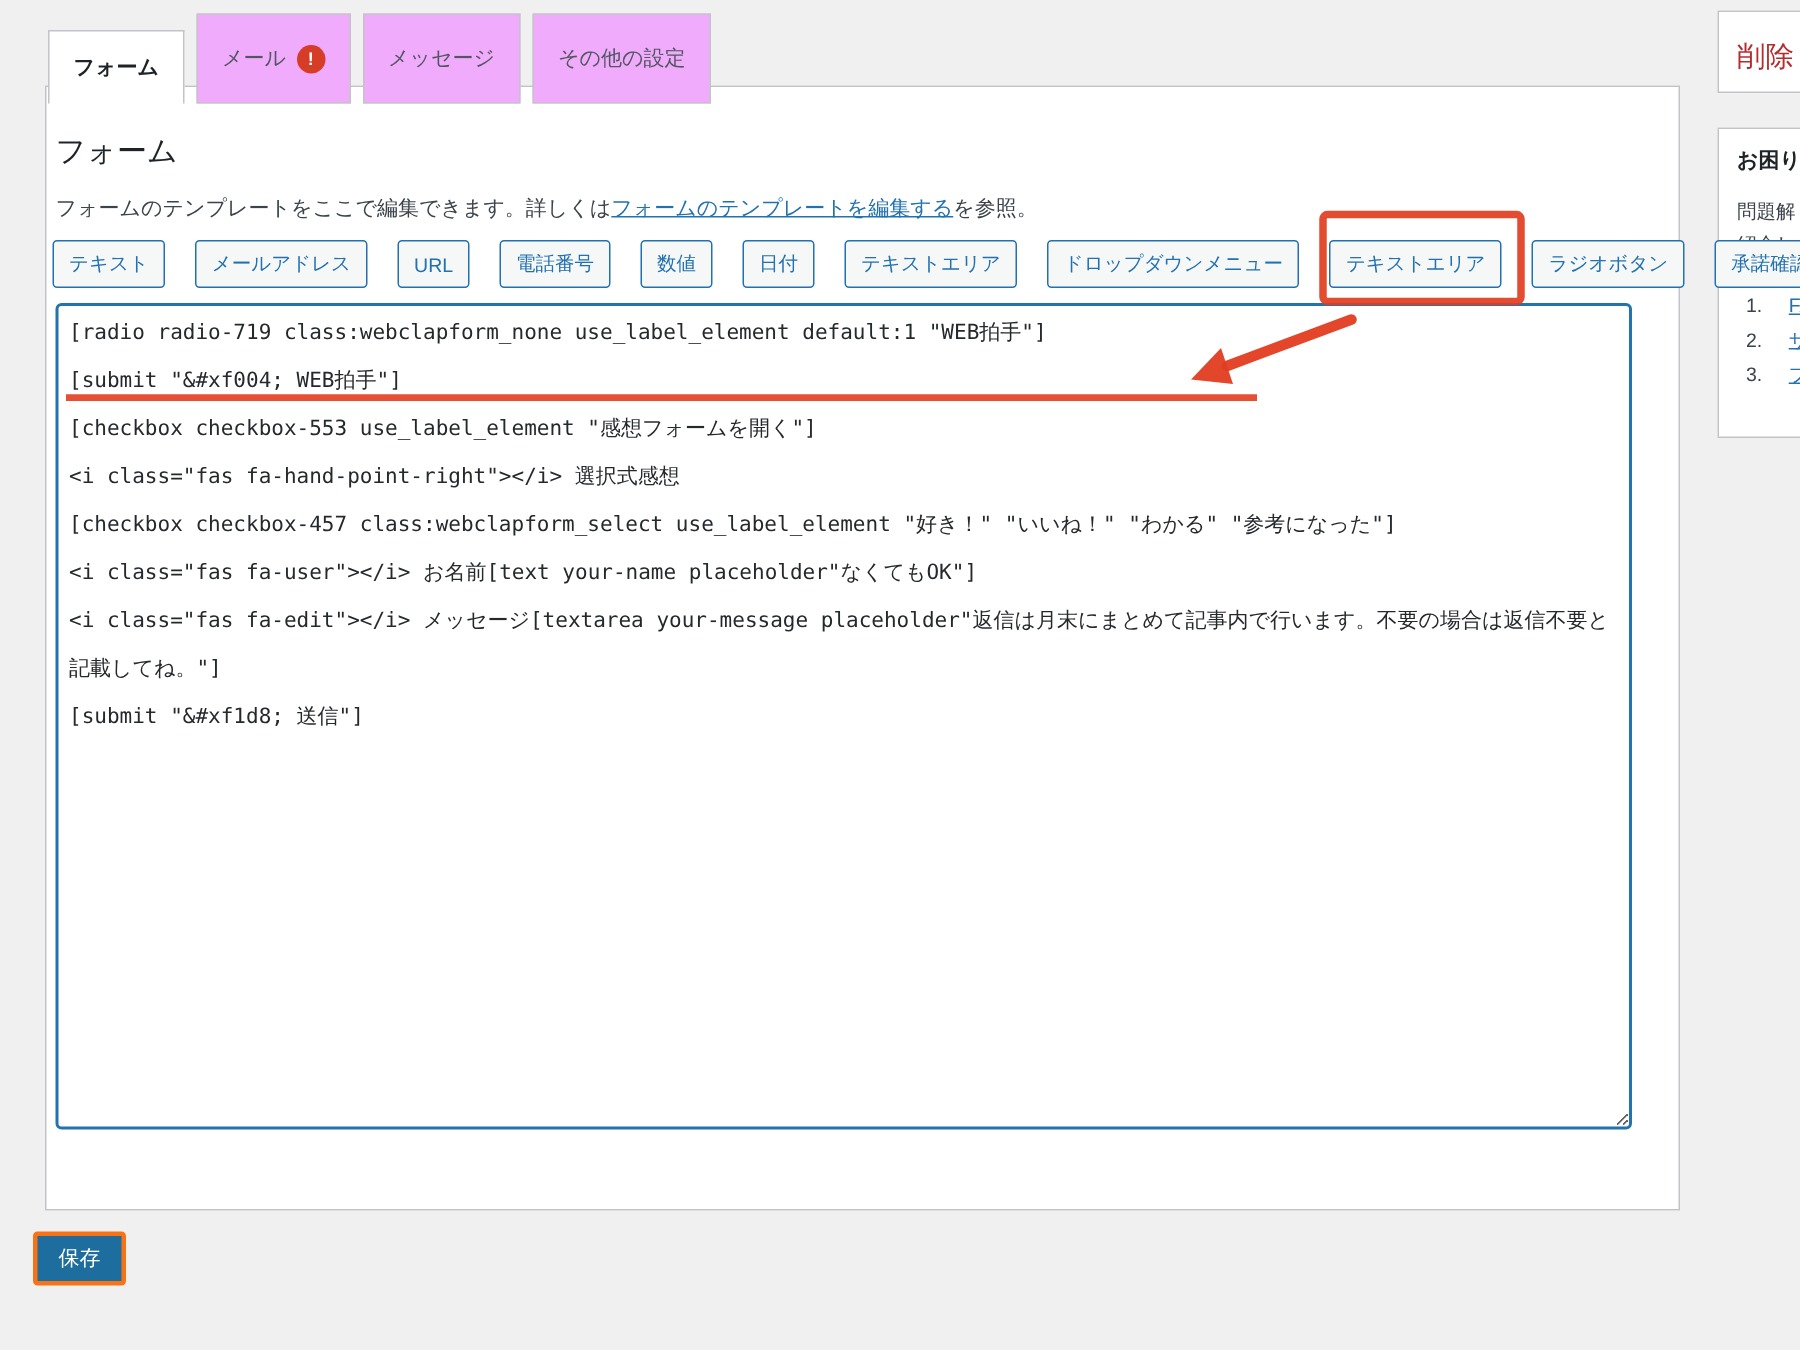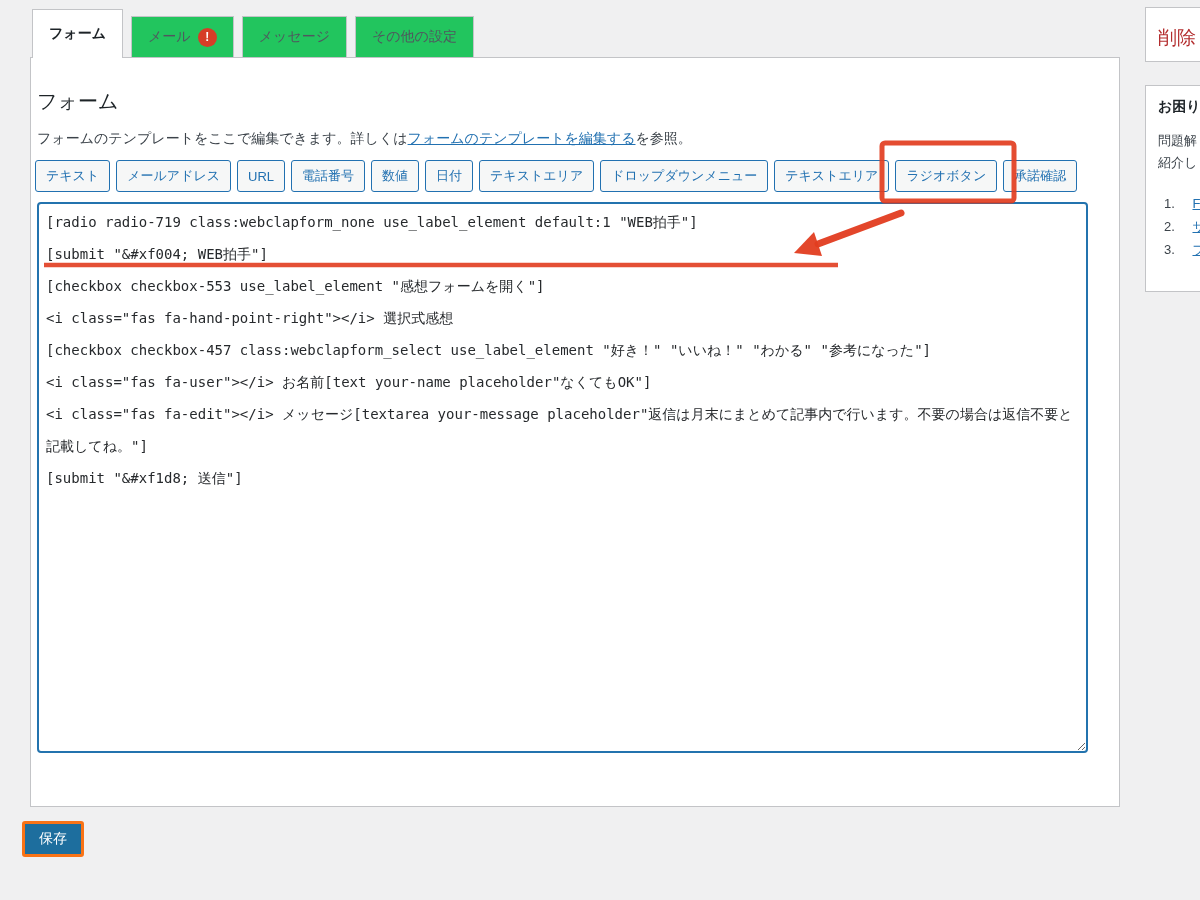--- a/index.html
+++ b/index.html
@@ -1,40 +1,40 @@
 <!DOCTYPE html>
 <html lang="ja" style="--accent: #2271b1; --annotation-red: #e23d20; --save-bg: #1d6e9e; --badge-bg: #d63d27; --delete-red: #b32d2e; --link-blue: #2271b1;"><head>
 <meta charset="utf-8">
 <style>
   html,body{margin:0;padding:0;}
   body{font-family:"Liberation Sans","DejaVu Sans",sans-serif;background:#f0f0f1;}
   .page{position:relative;width:1200px;height:900px;overflow:hidden;background:#f0f0f1;}
 
   
   .tabs{position:absolute;left:32px;top:9px;display:flex;gap:8px;align-items:flex-end;z-index:3;}
-  .tab{height:42px;padding:0 16px;display:flex;align-items:center;gap:7px;
-       background:#22c55e;border:1px solid #c3c4c7;font-size:14px;color:#50575e;
+  .tab{height:60px;padding:0 16px;display:flex;align-items:center;gap:7px;
+       background:#f0abfc;border:1px solid #c3c4c7;font-size:14px;color:#50575e;
        box-sizing:border-box;cursor:pointer;white-space:nowrap;}
   .tab.active{height:49px;background:#fff;border-bottom:none;font-weight:bold;color:#1d2327;}
   .badge{display:inline-flex;align-items:center;justify-content:center;width:19px;height:19px;
          border-radius:50%;background:var(--badge-bg,#d63d27);color:#fff;font-size:12px;font-weight:bold;}
 
   
   .delete-box{position:absolute;left:1145px;top:7px;width:100px;height:55px;background:#fff;
               border:1px solid #c3c4c7;box-sizing:border-box;padding:17px 0 0 12px;}
   .delete-link{color:var(--delete-red,#b32d2e);font-size:19px;text-decoration:none;cursor:pointer;text-align:right;}
 
   
   .panel{position:absolute;left:30px;top:57px;width:1090px;height:750px;background:#fff;
          border:1px solid #c3c4c7;box-sizing:border-box;z-index:1;}
   .panel h2{margin:28px 6px 10px;font-size:20px;font-weight:400;color:#1d2327;line-height:30px;}
   .desc{margin:12px 6px 12px;font-size:14px;color:#3c434a;line-height:20px;}
   .desc a{color:var(--link-blue,#2271b1);text-decoration:underline;cursor:pointer;}
 
-  .taggen{margin:0 4px 10px;display:flex;gap:6px;flex-wrap:nowrap;}
+  .taggen{margin:0 4px 10px;display:flex;gap:20px;flex-wrap:nowrap;}
   .tag-btn{height:32px;padding:0 10px;background:#f6f7f7;border:1px solid var(--accent,#2271b1);
            border-radius:3px;color:var(--accent,#2271b1);font-size:13px;cursor:pointer;
            font-family:"Liberation Sans","DejaVu Sans",sans-serif;white-space:nowrap;}
 
   .template-textarea{display:block;margin:8px 0 0 6px;width:1051px;height:551px;box-sizing:border-box;
            border:2px solid #2373ae;border-radius:4px;padding:2px 7px;outline:none;
            font-family:"DejaVu Sans Mono","Liberation Mono",monospace;font-size:14px;line-height:32px;
            color:#26292c;background:#fff;resize:both;}
 
   

